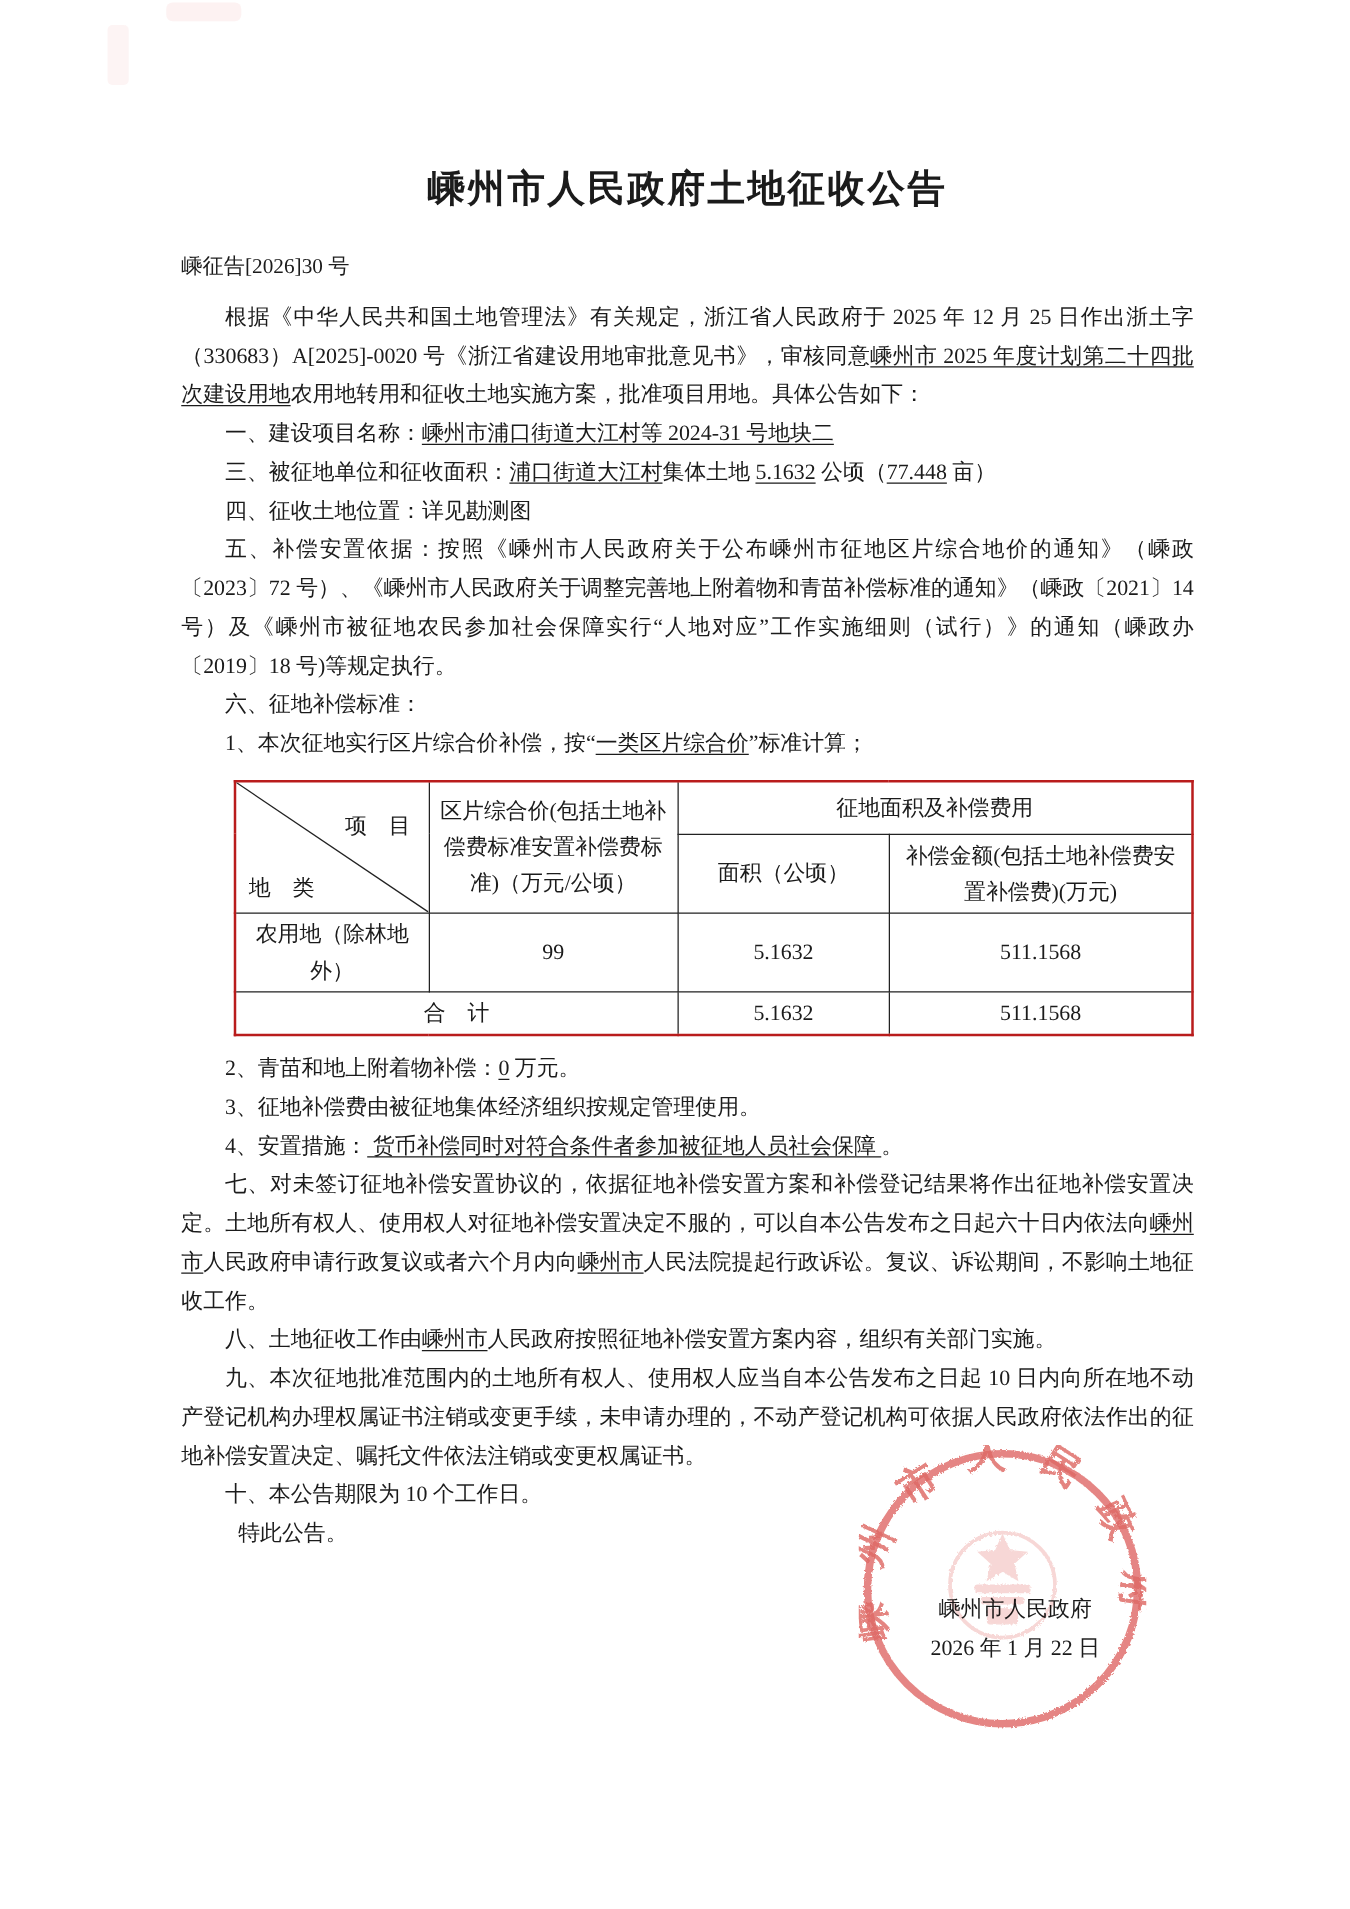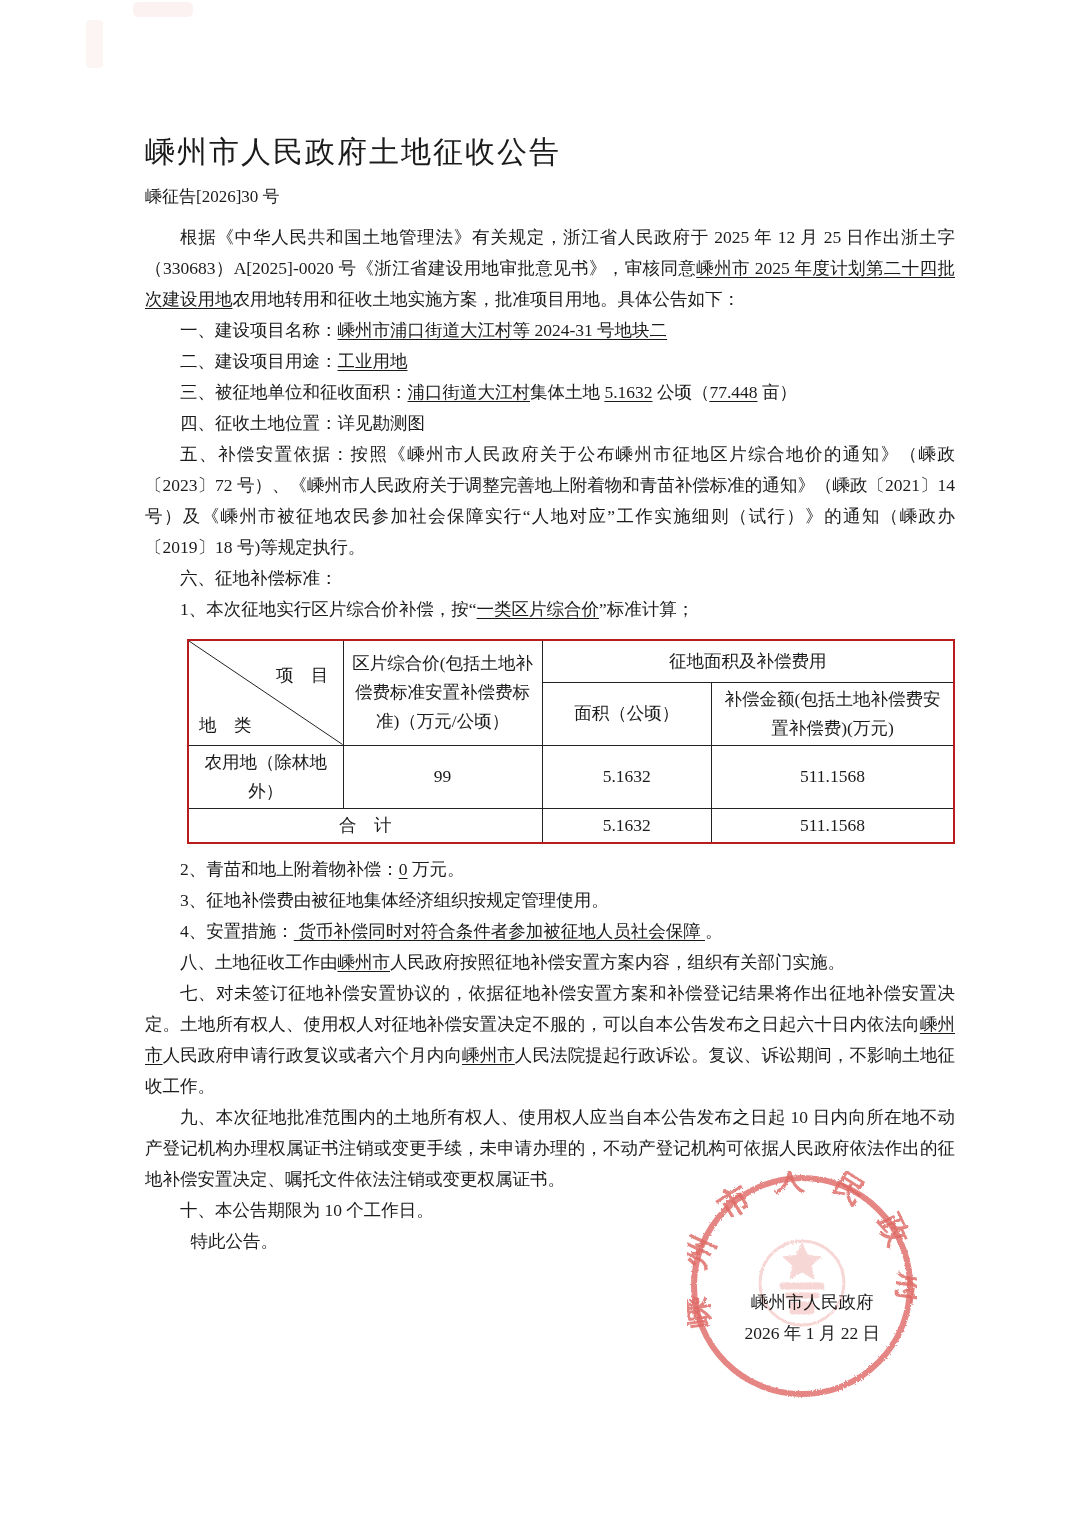--- a/index.html
+++ b/index.html
@@ -3,22 +3,22 @@
 <meta charset="utf-8">
 <style>
   html,body{margin:0;padding:0;}
   body{
     width:1080px;height:1527px;position:relative;overflow:hidden;
     background:#ffffff;color:#1b1b1b;
     font-family:"Liberation Serif","DejaVu Serif",serif;
   }
   .doc{padding:130px 125px 0 145px;position:relative;}
   .title{
-    text-align:left;font-size:30px;font-weight:normal;line-height:44px;
-    margin:0 0 10px 0;letter-spacing:2px;
+    text-align:center;font-size:30px;font-weight:bold;line-height:44px;
+    margin:0 0 26px 0;letter-spacing:2px;
   }
   .docno{text-align:left;font-size:17px;line-height:26px;margin:0 0 12px 0;}
   p.para{
     font-size:17.5px;line-height:31px;margin:0;
     text-indent:2em;text-align:justify;
   }
   p.para-deep{text-indent:2.6em;}
   u{text-underline-offset:3px;}
 
   
@@ -68,21 +68,20 @@
 <div class="smudge-a"></div>
 <div class="smudge-b"></div>
 
 <div class="doc">
 
   <h1 class="title">嵊州市人民政府土地征收公告</h1>
   <div class="docno">嵊征告[2026]30 号</div>
 
   <p class="para"><span>根据《中华人民共和国土地管理法》有关规定，浙江省人民政府于 2025 年 12 月 25 日作出浙土字（330683）A[2025]-0020 号《浙江省建设用地审批意见书》，审核同意</span><u>嵊州市 2025 年度计划第二十四批次建设用地</u><span>农用地转用和征收土地实施方案，批准项目用地。具体公告如下：</span></p>
   <p class="para"><span>一、建设项目名称：</span><u>嵊州市浦口街道大江村等 2024-31 号地块二</u></p>
-  <p class="para"><span>二、建设项目用途：</span><u>工业用地</u></p>
   <p class="para"><span>三、被征地单位和征收面积：</span><u>浦口街道大江村</u><span>集体土地 </span><u>5.1632</u><span> 公顷（</span><u>77.448</u><span> 亩）</span></p>
   <p class="para"><span>四、征收土地位置：详见勘测图</span></p>
   <p class="para"><span>五、补偿安置依据：按照《嵊州市人民政府关于公布嵊州市征地区片综合地价的通知》（嵊政〔2023〕72 号）、《嵊州市人民政府关于调整完善地上附着物和青苗补偿标准的通知》（嵊政〔2021〕14 号）及《嵊州市被征地农民参加社会保障实行“人地对应”工作实施细则（试行）》的通知（嵊政办〔2019〕18 号)等规定执行。</span></p>
   <p class="para"><span>六、征地补偿标准：</span></p>
   <p class="para"><span>1、本次征地实行区片综合价补偿，按“</span><u>一类区片综合价</u><span>”标准计算；</span></p>
 
   <table class="comp-table">
     <tbody>
         <tr class="row-group">
       <td class="corner-cell col-landtype" rowspan="2">
@@ -109,22 +108,22 @@
       <td colspan="2">合　计</td>
       <td>5.1632</td>
       <td>511.1568</td>
     </tr>
   </tbody>
     </table>
 
   <p class="para"><span>2、青苗和地上附着物补偿：</span><u>0</u><span> 万元。</span></p>
   <p class="para"><span>3、征地补偿费由被征地集体经济组织按规定管理使用。</span></p>
   <p class="para"><span>4、安置措施：</span><u> 货币补偿同时对符合条件者参加被征地人员社会保障 </u><span>。</span></p>
+  <p class="para"><span>七、对未签订征地补偿安置协议的，依据征地补偿安置方案和补偿登记结果将作出征地补偿安置决定。土地所有权人、使用权人对征地补偿安置决定不服的，可以自本公告发布之日起六十日内依法向</span><u>嵊州市</u><span>人民政府申请行政复议或者六个月内向</span><u>嵊州市</u><span>人民法院提起行政诉讼。复议、诉讼期间，不影响土地征收工作。</span></p>
   <p class="para"><span>八、土地征收工作由</span><u>嵊州市</u><span>人民政府按照征地补偿安置方案内容，组织有关部门实施。</span></p>
-  <p class="para"><span>七、对未签订征地补偿安置协议的，依据征地补偿安置方案和补偿登记结果将作出征地补偿安置决定。土地所有权人、使用权人对征地补偿安置决定不服的，可以自本公告发布之日起六十日内依法向</span><u>嵊州市</u><span>人民政府申请行政复议或者六个月内向</span><u>嵊州市</u><span>人民法院提起行政诉讼。复议、诉讼期间，不影响土地征收工作。</span></p>
   <p class="para"><span>九、本次征地批准范围内的土地所有权人、使用权人应当自本公告发布之日起 10 日内向所在地不动产登记机构办理权属证书注销或变更手续，未申请办理的，不动产登记机构可依据人民政府依法作出的征地补偿安置决定、嘱托文件依法注销或变更权属证书。</span></p>
   <p class="para"><span>十、本公告期限为 10 个工作日。</span></p>
   <p class="para para-deep"><span>特此公告。</span></p>
 
   <div class="closing-wrap">
     <div class="closing-lines">
       <div>嵊州市人民政府</div>
       <div>2026 年 1 月 22 日</div>
     </div>
 

